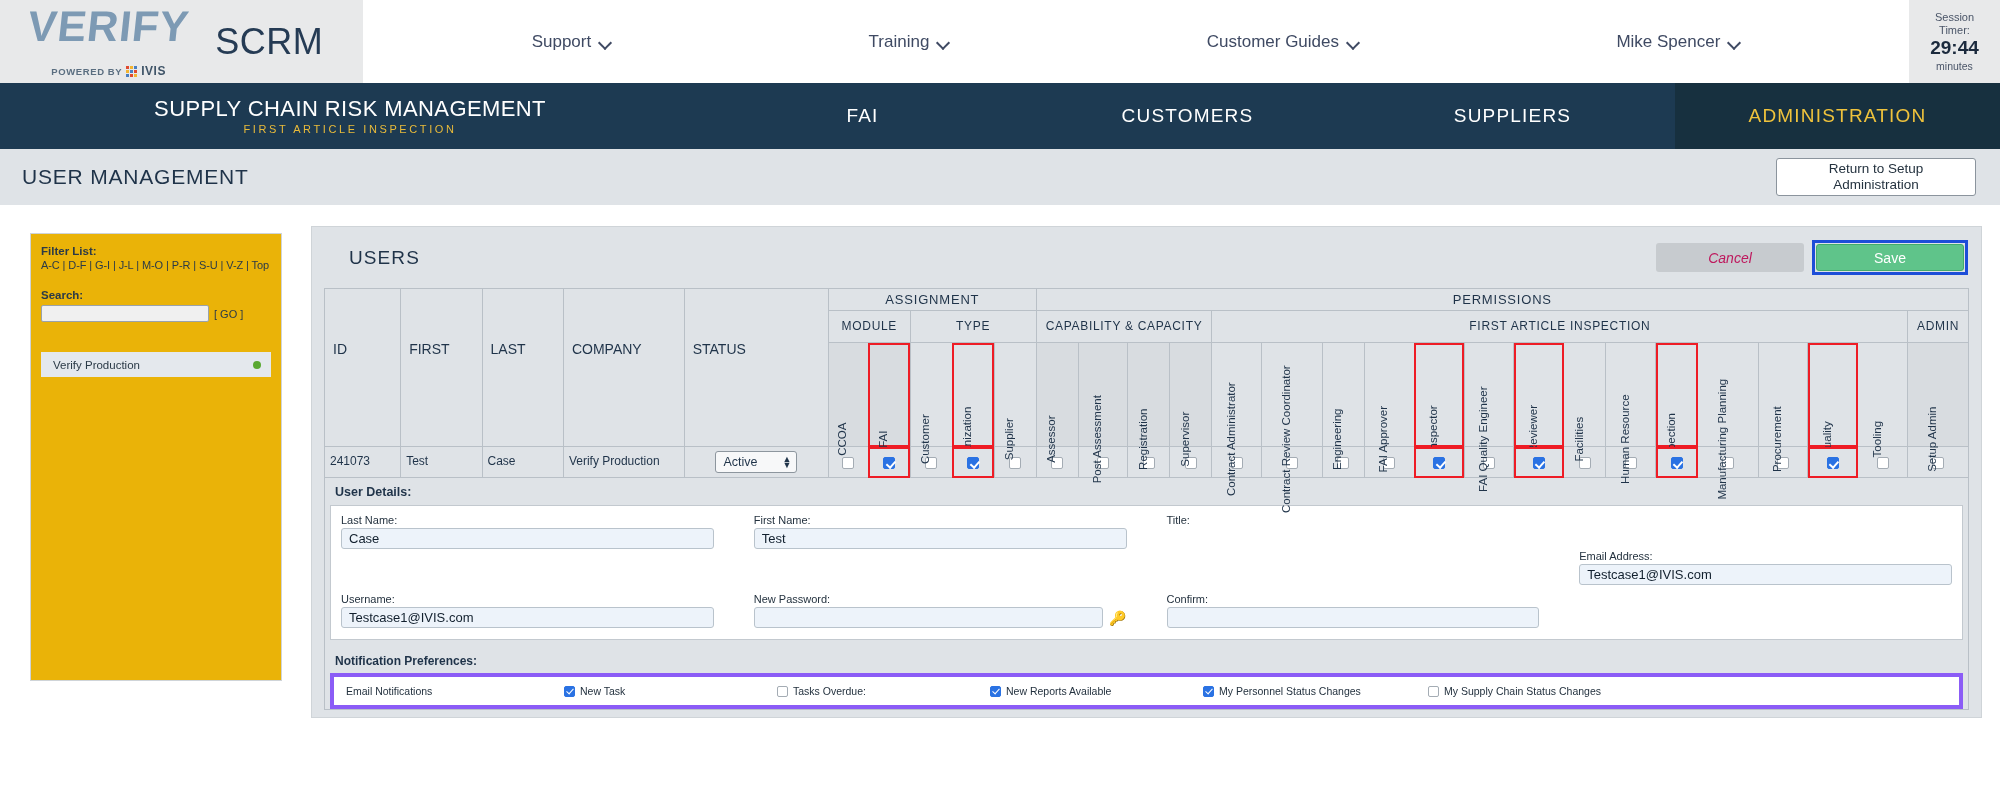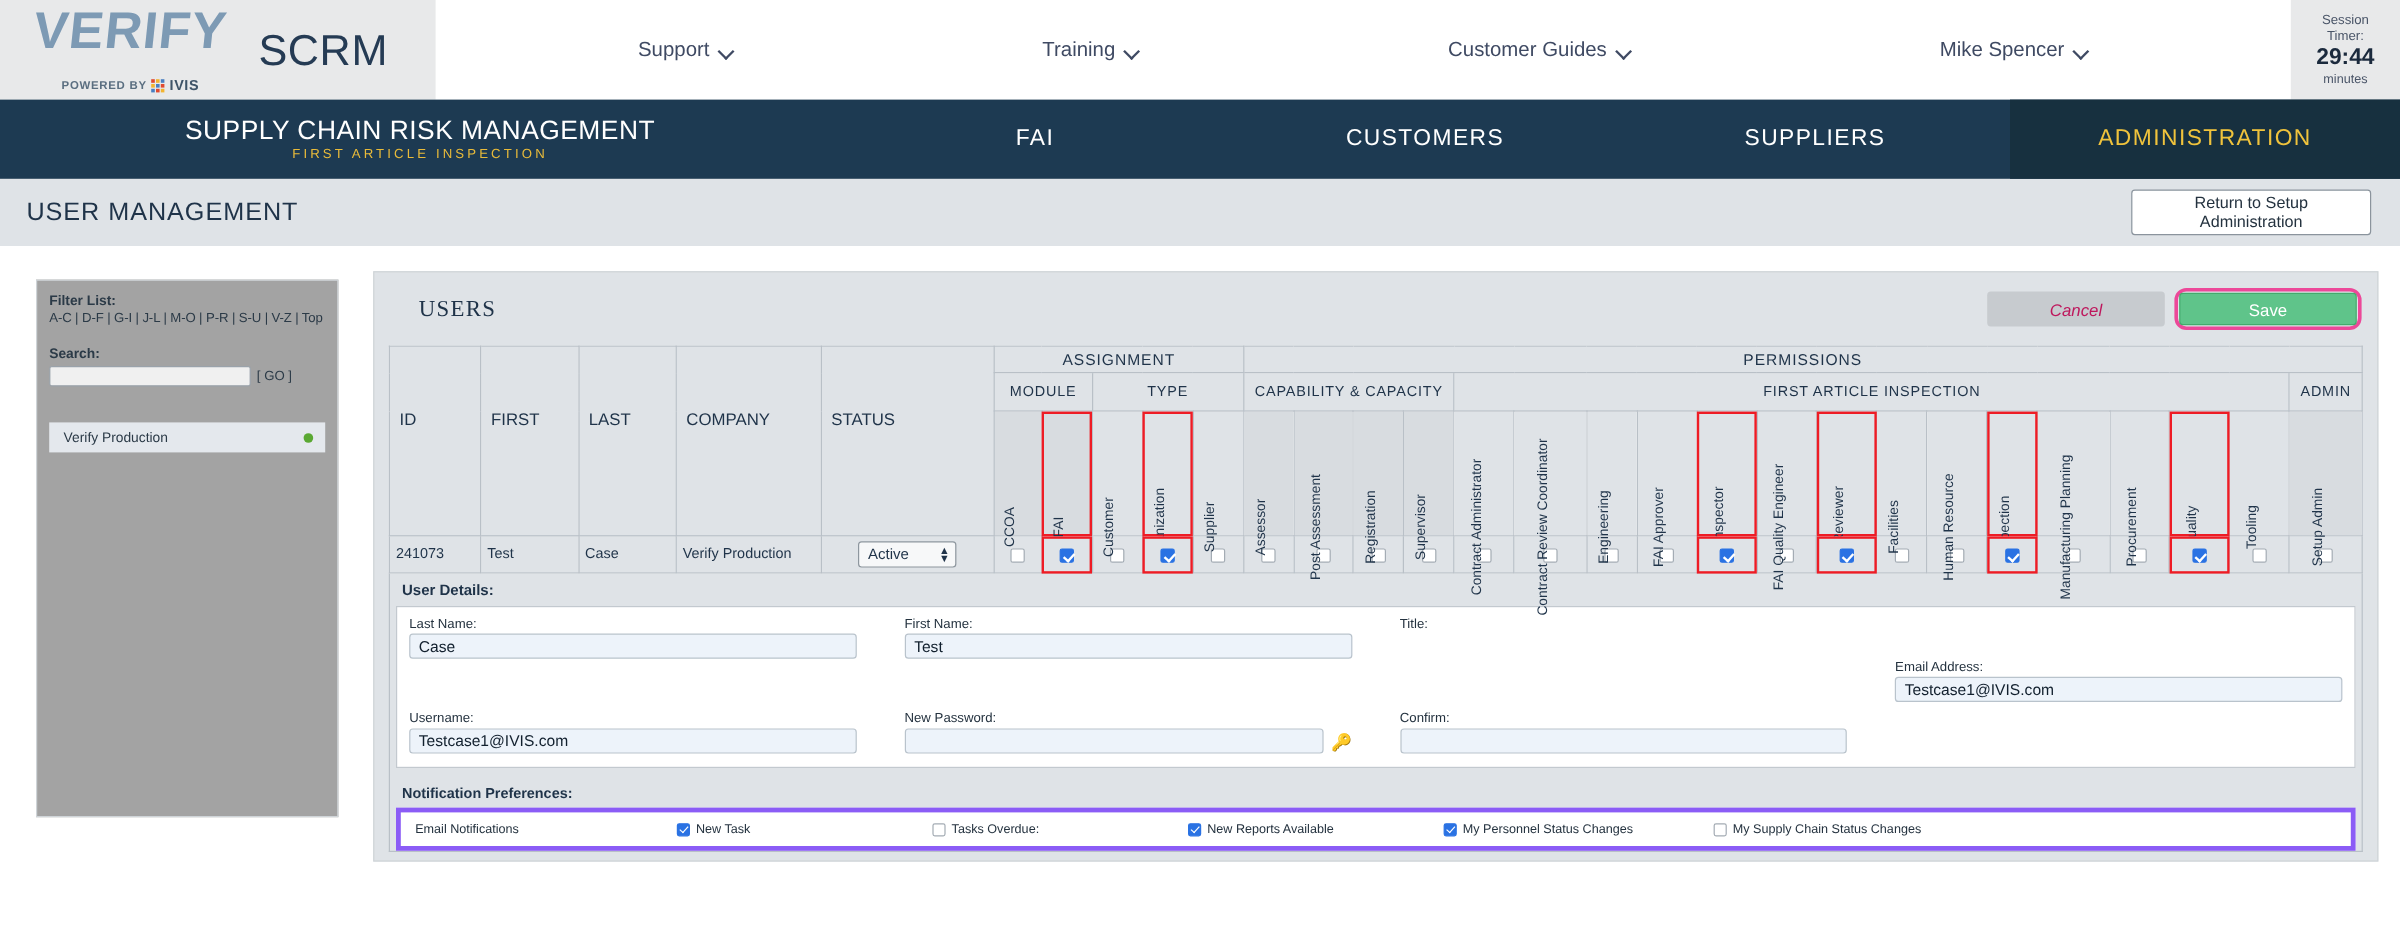--- a/index.html
+++ b/index.html
@@ -104,21 +104,21 @@
     border: 1px solid #8b949d; border-radius: 3px;
     font-size: 13.5px; color: #24323f; line-height: 1.15;
     display: flex; flex-direction: column; align-items: center; justify-content: center;
     cursor: pointer;
   }
 
   
   .page { display: flex; background: #ffffff; height: 529px; }
   .sidebar-wrap { width: 311px; padding: 28px 0 0 30px; }
   .sidebar {
-    width: 252px; border: 1px solid #cfd4d8; background: #a3a3a3;
+    width: 252px; border: 1px solid #cfd4d8; background: #eab308;
     padding: 11px 10px 2px 10px; min-height: 448px;
   }
   .s-label { font-size: 11.5px; font-weight: bold; color: #2b3a47; }
   .s-alpha { font-size: 11px; color: #2b3a47; margin-top: 2px; letter-spacing: -0.1px; }
   .s-search-lbl { font-size: 11.5px; font-weight: bold; color: #2b3a47; margin-top: 18px; }
   .s-search-row { display: flex; align-items: center; gap: 5px; margin-top: 4px; }
   .s-input {
     width: 168px; height: 17px; border: 1px solid #9aa2aa;
     background: #f0f0f0; border-radius: 2px; font-size: 11px;
     padding: 0 4px; font-family: "Liberation Sans", sans-serif;
@@ -131,27 +131,27 @@
   }
   .dot { width: 8px; height: 8px; border-radius: 50%; background: #5aa832; display: inline-block; }
 
   
   .main { flex: 1; padding: 21px 18px 0 0; }
   .panel { border: 1px solid #cfd4d8; background: #dfe3e7; height: 492px; }
   .panel-head {
     height: 61px; display: flex; align-items: center;
     justify-content: space-between; padding: 0 13px 0 37px;
   }
-  .panel-title { font-size: 19px; color: #1f3349; letter-spacing: 1.1px; font-family: Liberation Serif, serif; }
+  .panel-title { font-size: 19px; color: #1f3349; letter-spacing: 1.1px; }
   .head-btns { display: flex; align-items: center; gap: 8px; }
   .btn-cancel {
     width: 148px; height: 29px; background: #c7cbcf; border: none; border-radius: 3px;
     color: #be185d; font-size: 14px; cursor: pointer; font-family: "Liberation Sans", sans-serif; font-style: italic;
   }
-  .save-wrap { border: 3px solid #ec4899; padding: 1px; border-radius: 10px; }
+  .save-wrap { border: 3px solid #1d4ed8; padding: 1px; border-radius: 0; }
   .btn-save {
     width: 148px; height: 27px; background: #5fc48a; border: 1px solid #43ab6c;
     border-radius: 3px; color: #ffffff; font-size: 14px; cursor: pointer;
     font-family: "Liberation Sans", sans-serif;
   }
 
   
   .tbl-wrap { margin: 0 12px; background: #ffffff; }
   table.grid { border-collapse: collapse; width: 100%; table-layout: fixed; }
   table.grid th, table.grid td {

